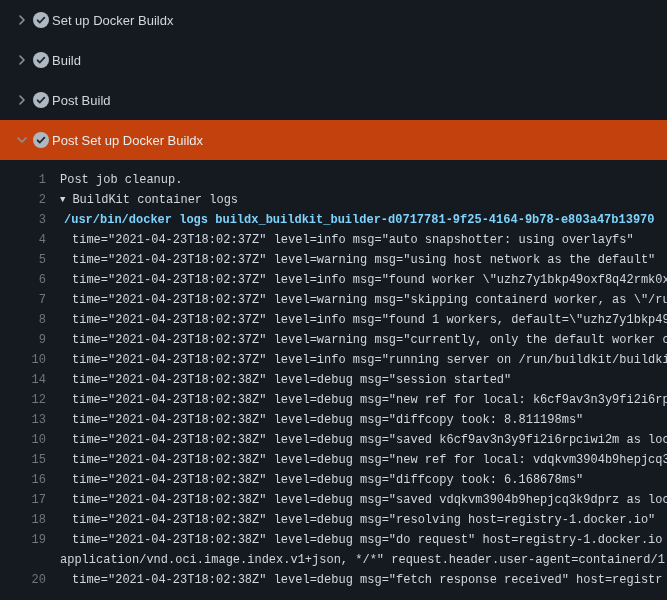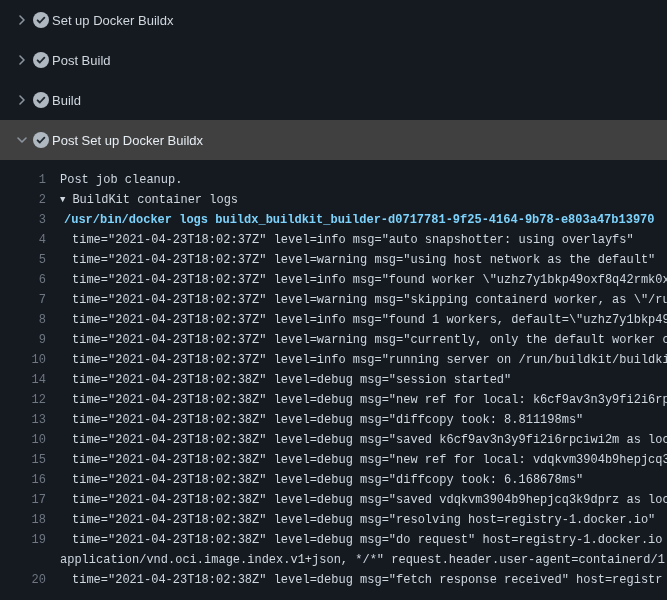--- a/index.html
+++ b/index.html
@@ -10,21 +10,21 @@
     -webkit-font-smoothing:antialiased;
   }
   
   #steps{width:100%;}
   .step{
     display:flex;align-items:center;
     height:40px;padding:0 14px;gap:3px;
     color:#d0d7de;font-size:13px;cursor:pointer;
     user-select:none;
   }
-  .step.expanded{background:#404040;color:#e6edf3;text-align:center;}
+  .step.expanded{background:#c2410c;color:#e6edf3;text-align:center;}
   .chev{width:16px;height:16px;display:flex;align-items:center;justify-content:center;flex:0 0 16px;}
   .chev svg{display:block;}
   .chev.rot svg{transform:rotate(90deg);}
   .chk{width:16px;height:16px;display:flex;align-items:center;justify-content:center;flex:0 0 16px;}
   .lab{white-space:nowrap;}
   
   #log{
     padding-top:10px;
     font-family:"Liberation Mono","DejaVu Sans Mono",monospace;
     font-size:12px;color:#cfd7df;
@@ -66,35 +66,35 @@
         <svg width="16" height="16" viewBox="0 0 16 16">
           <path d="M6 4l4 4-4 4" stroke="#8b949e" stroke-width="1.6" fill="none" stroke-linecap="round" stroke-linejoin="round"></path>
         </svg>
       </span>
       <span class="chk">
         <svg width="16" height="16" viewBox="0 0 16 16">
           <circle cx="8" cy="8" r="8" fill="#afb8c1"></circle>
           <path d="M4.6 8.3l2.2 2.2 4.6-4.9" stroke="#20262e" stroke-width="1.8" fill="none" stroke-linecap="round" stroke-linejoin="round"></path>
         </svg>
       </span>
-      <span class="lab">Post Build</span>
+      <span class="lab">Build</span>
     </div>
     <div class="step">
       <span class="chev">
         <svg width="16" height="16" viewBox="0 0 16 16">
           <path d="M6 4l4 4-4 4" stroke="#8b949e" stroke-width="1.6" fill="none" stroke-linecap="round" stroke-linejoin="round"></path>
         </svg>
       </span>
       <span class="chk">
         <svg width="16" height="16" viewBox="0 0 16 16">
           <circle cx="8" cy="8" r="8" fill="#afb8c1"></circle>
           <path d="M4.6 8.3l2.2 2.2 4.6-4.9" stroke="#20262e" stroke-width="1.8" fill="none" stroke-linecap="round" stroke-linejoin="round"></path>
         </svg>
       </span>
-      <span class="lab">Build</span>
+      <span class="lab">Post Build</span>
     </div>
     <div class="step expanded">
       <span class="chev rot">
         <svg width="16" height="16" viewBox="0 0 16 16">
           <path d="M6 4l4 4-4 4" stroke="#8b949e" stroke-width="1.6" fill="none" stroke-linecap="round" stroke-linejoin="round"></path>
         </svg>
       </span>
       <span class="chk">
         <svg width="16" height="16" viewBox="0 0 16 16">
           <circle cx="8" cy="8" r="8" fill="#afb8c1"></circle>

